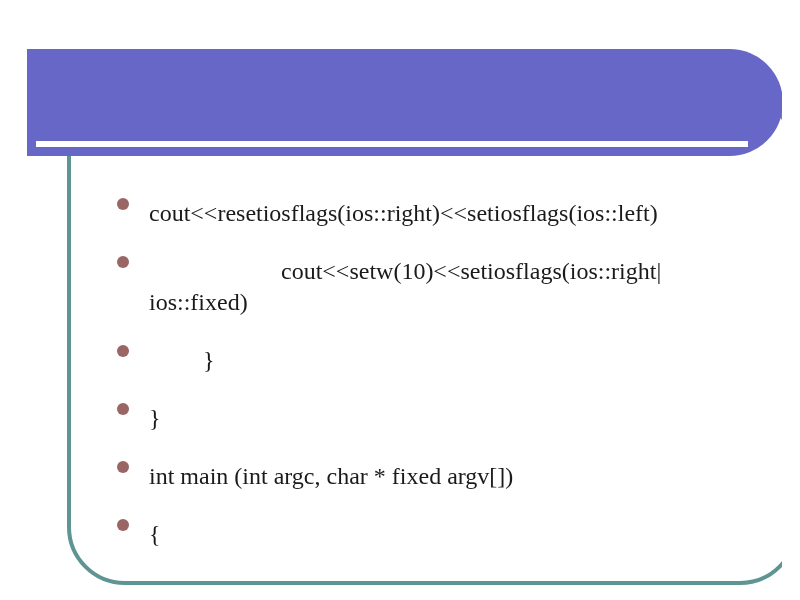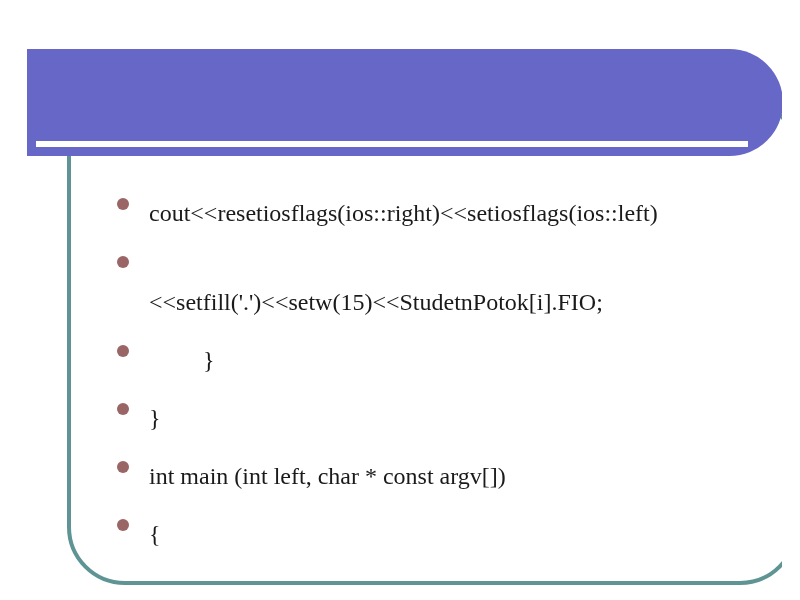--- a/index.html
+++ b/index.html
@@ -89,33 +89,33 @@
   <div class="content-box"></div>
   <div class="title-bar"></div>
   <div class="title-bar-underline"></div>
   <div class="bullet-list">
       <div class="bullet-item">
         <span class="bullet-dot"></span>
         <span class="bullet-text">cout&lt;&lt;resetiosflags(ios::right)&lt;&lt;setiosflags(ios::left)</span>
       </div>
       <div class="bullet-item">
         <span class="bullet-dot"></span>
-        <span class="bullet-text">
-&lt;&lt;setfill('.')&lt;&lt;setw(15)&lt;&lt;StudetnPotok[i].FIO;</span>
+        <span class="bullet-text">                      cout&lt;&lt;setw(10)&lt;&lt;setiosflags(ios::right|
+ios::fixed)</span>
       </div>
       <div class="bullet-item">
         <span class="bullet-dot"></span>
         <span class="bullet-text">         }</span>
       </div>
       <div class="bullet-item">
         <span class="bullet-dot"></span>
         <span class="bullet-text">}</span>
       </div>
       <div class="bullet-item">
         <span class="bullet-dot"></span>
-        <span class="bullet-text">int main (int left, char * const argv[])</span>
+        <span class="bullet-text">int main (int argc, char * fixed argv[])</span>
       </div>
       <div class="bullet-item">
         <span class="bullet-dot"></span>
         <span class="bullet-text">{</span>
       </div>
     </div>
 </div>
 
 </body></html>

